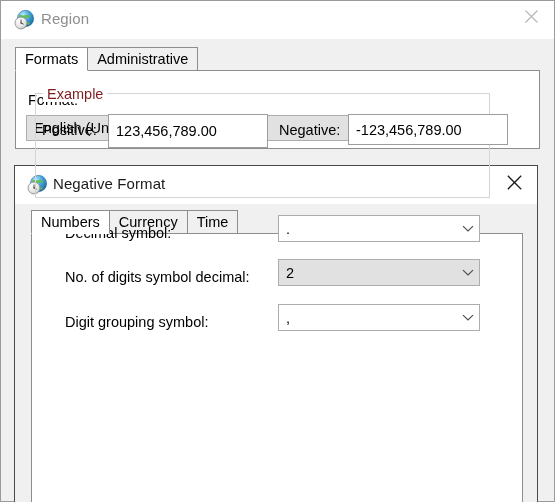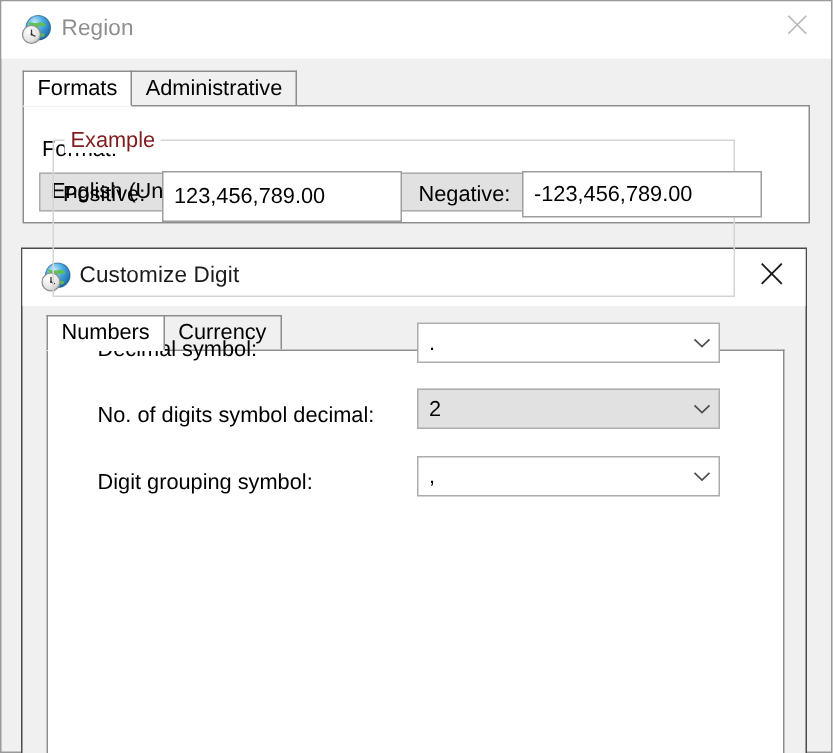--- a/index.html
+++ b/index.html
@@ -305,38 +305,41 @@
         <circle cx="12.5" cy="9.5" r="8.2" fill="url(#globeGrad)"></circle>
         <path d="M6 5.5 q4 1.5 7 0.5 q2 -0.5 4 0.8 l0.4 1.8 q-3 -0.6 -5 0.4 q-2.5 1.2 -5.5 0.2 z" fill="#5fbf4a" opacity="0.92"></path>
         <path d="M8.5 12.5 q3 -1 5.5 0.4 q1.5 0.8 3.2 0.4 l-1 2.2 q-2 0.2 -3.6 -0.6 q-1.8 -0.9 -3.4 -0.6 z" fill="#5fbf4a" opacity="0.92"></path>
         <ellipse cx="12.5" cy="9.5" rx="8.2" ry="8.2" fill="none" stroke="#0d4f82" stroke-width="0.7" opacity="0.6"></ellipse>
         <circle cx="8" cy="14" r="6" fill="url(#clockGrad)" stroke="#8a8a8a" stroke-width="0.8"></circle>
         <line x1="8" y1="14" x2="8" y2="10.6" stroke="#3a3a3a" stroke-width="0.9"></line>
         <line x1="8" y1="14" x2="10.6" y2="15.2" stroke="#3a3a3a" stroke-width="0.9"></line>
         <circle cx="8" cy="14" r="0.7" fill="#3a3a3a"></circle>
       </svg>
     </span>
-    <span class="title-text" id="cf-title-text">Customize Digit</span>
+    <span class="title-text" id="cf-title-text">Negative Format</span>
     <button class="close-btn" id="cf-close" title="Close">
       <span class="close-glyph">
         <svg width="17" height="17" viewBox="0 0 17 17">
           <line x1="1.8" y1="1.8" x2="15.2" y2="15.2" stroke="#1b1b1b" stroke-width="1.25"></line>
           <line x1="15.2" y1="1.8" x2="1.8" y2="15.2" stroke="#1b1b1b" stroke-width="1.25"></line>
         </svg>
       </span>
     </button>
   </div>
 
   <div id="cf-tabstrip">
     <div class="tab selected">
       <span>Numbers</span>
     </div>
     <div class="tab">
       <span>Currency</span>
     </div>
+    <div class="tab">
+      <span>Time</span>
+    </div>
   </div>
 
   <div id="cf-tabpage"></div>
 </div>
 
 <div id="example-group"></div>
 <div id="example-legend">Example</div>
 
 <div class="field-label" id="positive-label">Positive:</div>
 <div class="textbox" id="positive-box">123,456,789.00</div>

